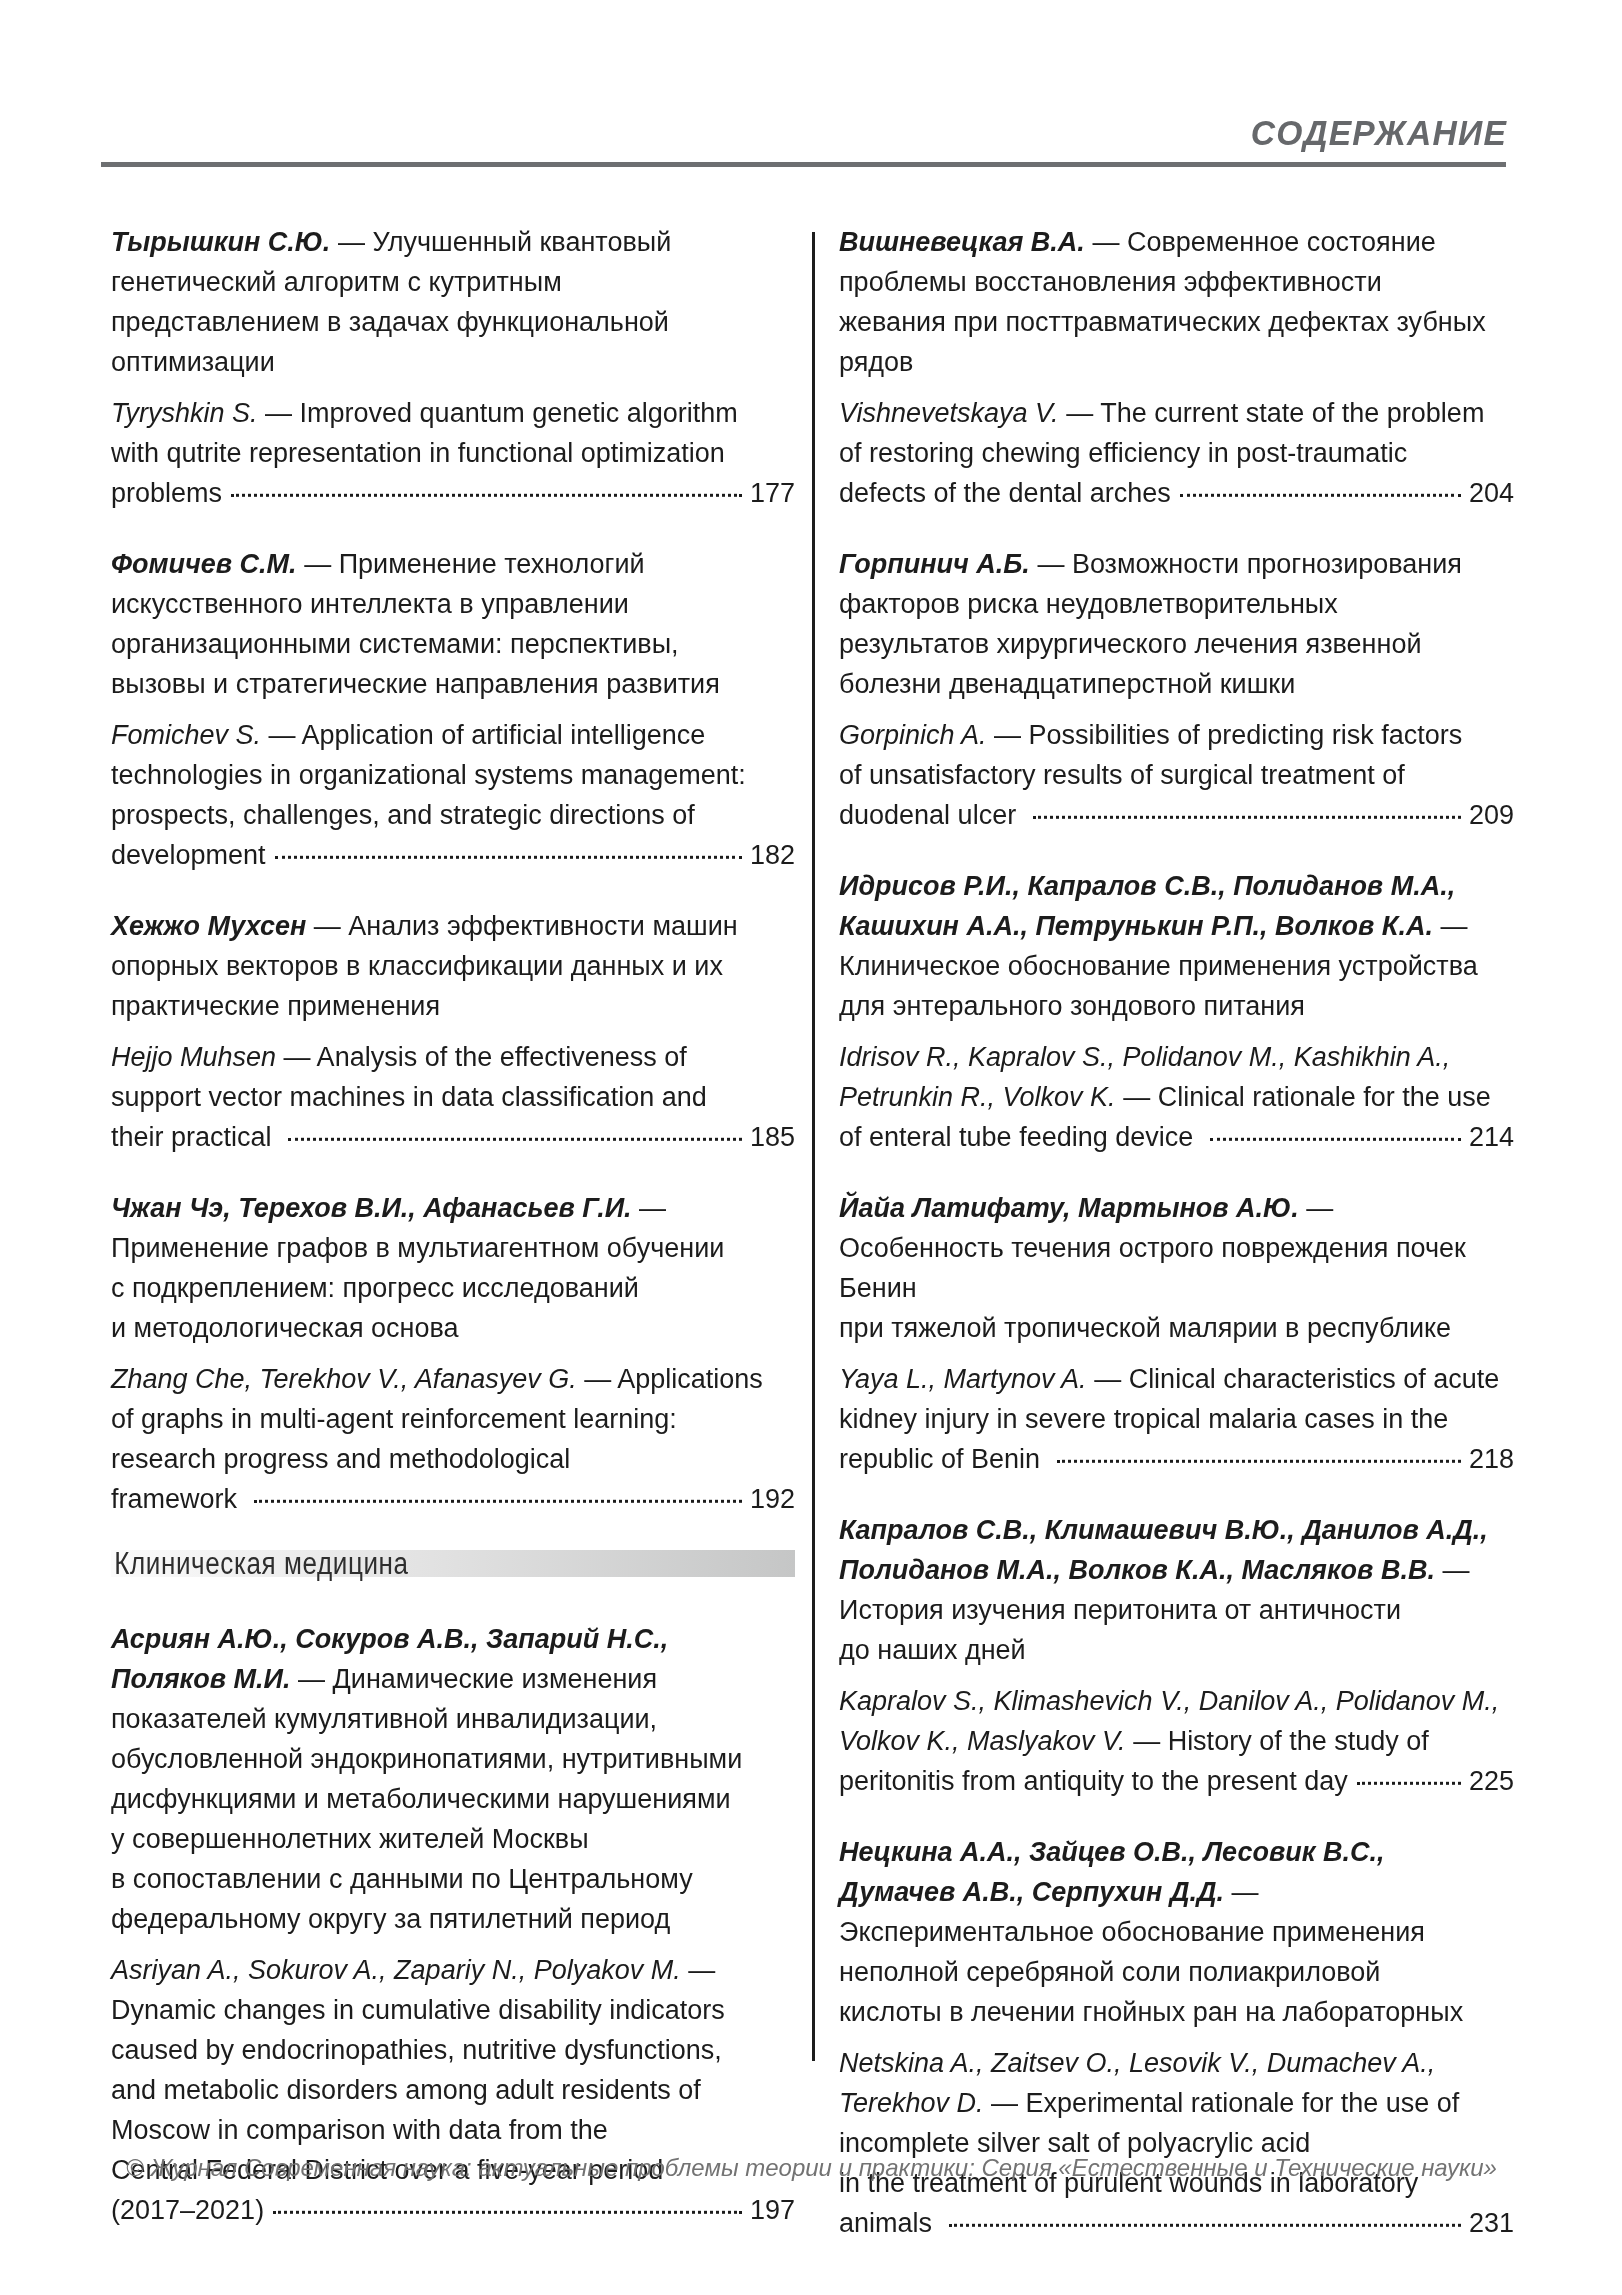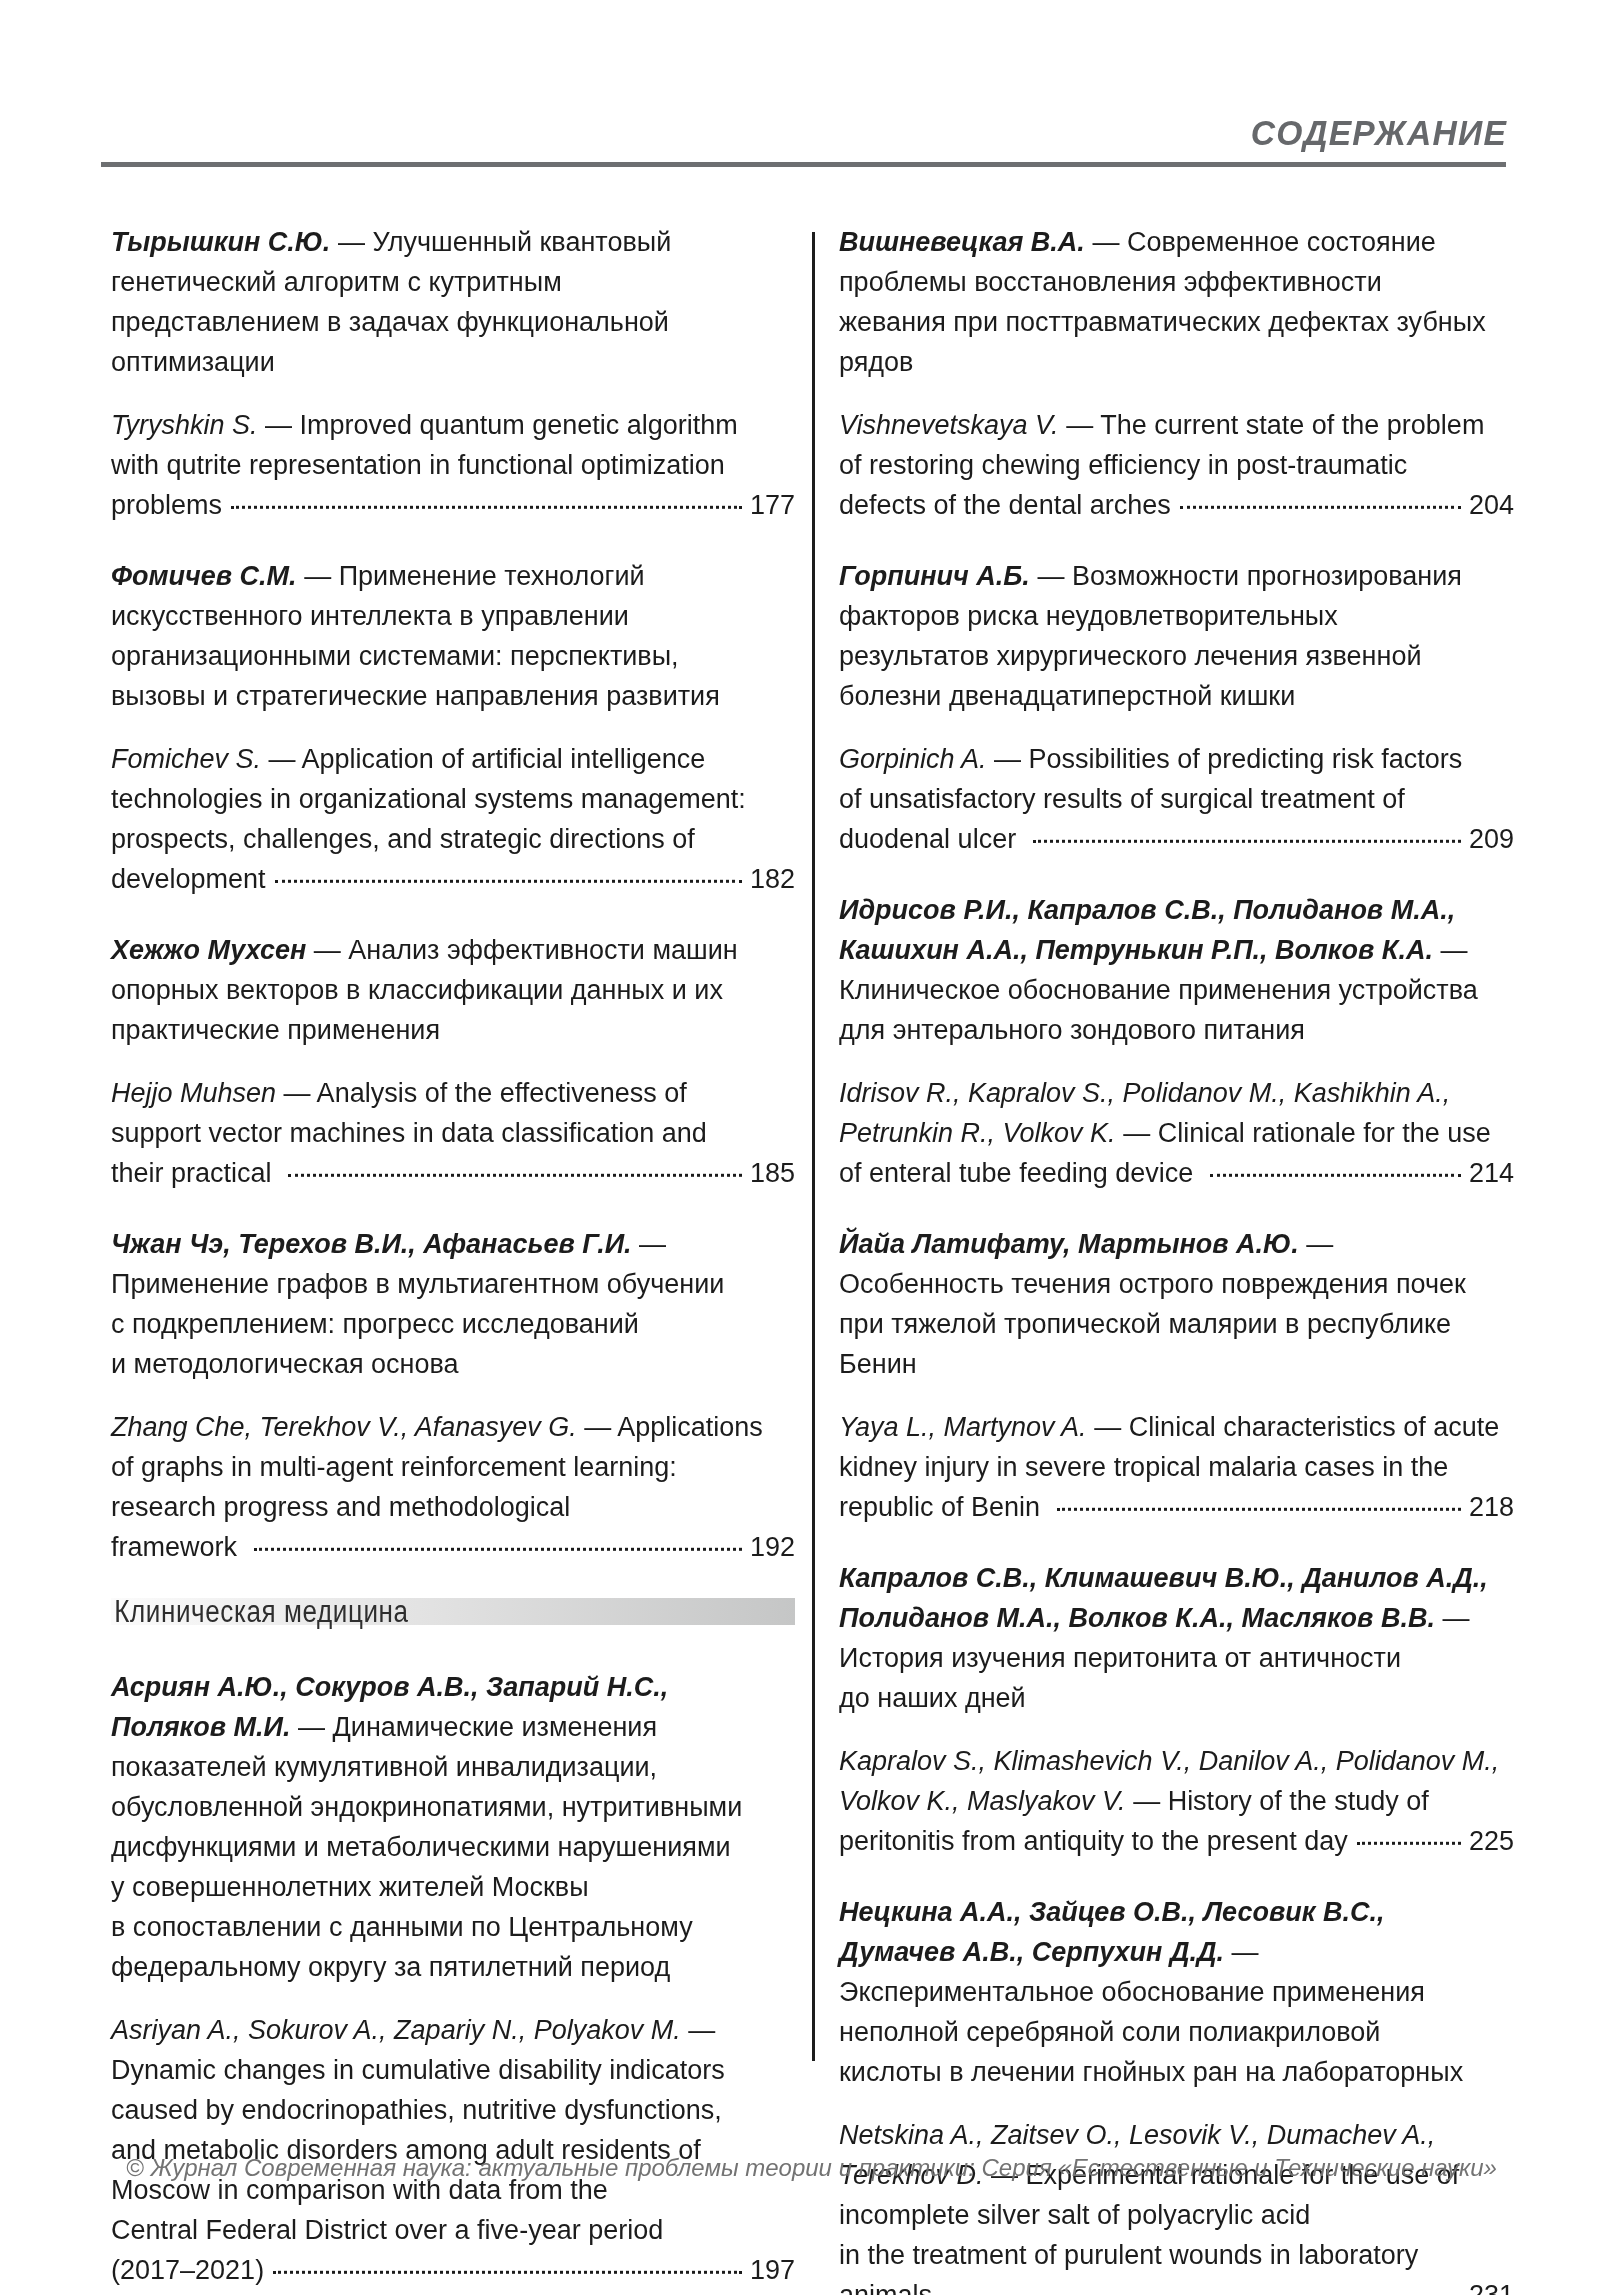--- a/index.html
+++ b/index.html
@@ -27,21 +27,21 @@
   .col{position:absolute;top:222px;font-size:27px;line-height:40px;}
   .col-left{left:111px;width:684px;}
   .col-right{left:839px;width:675px;}
   .col-divider{
     position:absolute;left:812px;top:232px;height:1829px;width:2.6px;
     background:#1d1d1d;
   }
 
   .entry{margin:0 0 31px 0;}
   .line{display:flex;align-items:baseline;flex-wrap:wrap;min-height:40px;}
-  .line.en-start{margin-top:23px;}
+  .line.en-start{margin-top:11px;}
   .seg{white-space:pre-wrap;min-width:0;}
   .s-a{font-weight:bold;font-style:italic;}
   .s-i{font-style:italic;}
   .s-r{font-style:normal;}
   .s-pg{white-space:pre;}
   .dots{
     flex:1 1 auto;min-width:18.3px;height:0.7px;
     border-bottom:3.9px dotted #1b1b1b;
     transform:translateY(-5.2px);
     margin:0 7.9px 0 9.2px;
@@ -324,24 +324,24 @@
       </div>
       <div class="entry">
         <div class="line">
           <span class="seg s-a">Йайа Латифату, Мартынов А.Ю.</span>
           <span class="seg s-r"> —</span>
         </div>
         <div class="line">
           <span class="seg s-r">Особенность течения острого повреждения почек</span>
         </div>
         <div class="line">
+          <span class="seg s-r">Бенин</span>
+        </div>
+        <div class="line">
           <span class="seg s-r">при тяжелой тропической малярии в республике</span>
-        </div>
-        <div class="line">
-          <span class="seg s-r">Бенин</span>
         </div>
         <div class="line en-start">
           <span class="seg s-i">Yaya L., Martynov A.</span>
           <span class="seg s-r"> — Clinical characteristics of acute</span>
         </div>
         <div class="line">
           <span class="seg s-r">kidney injury in severe tropical malaria cases in the</span>
         </div>
         <div class="line">
           <span class="seg s-r">republic of Benin </span>

